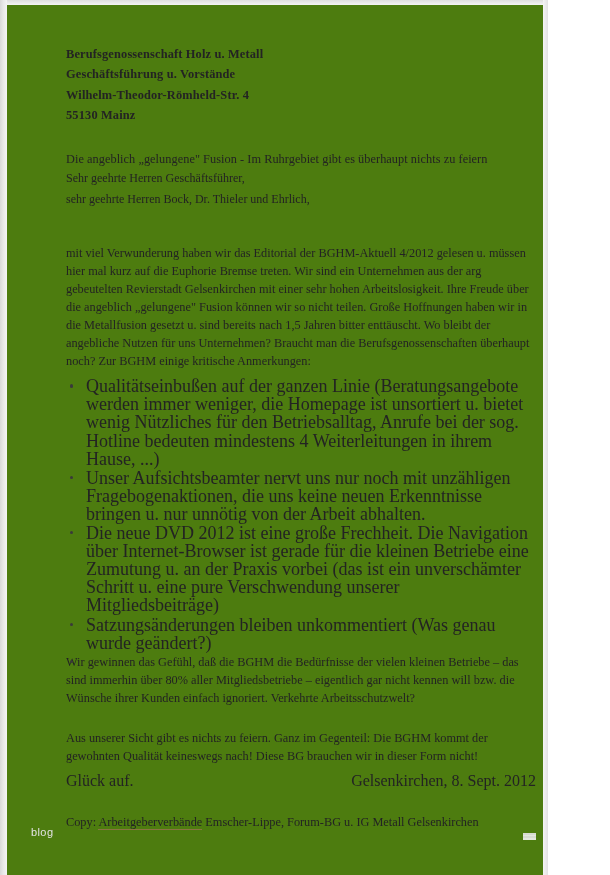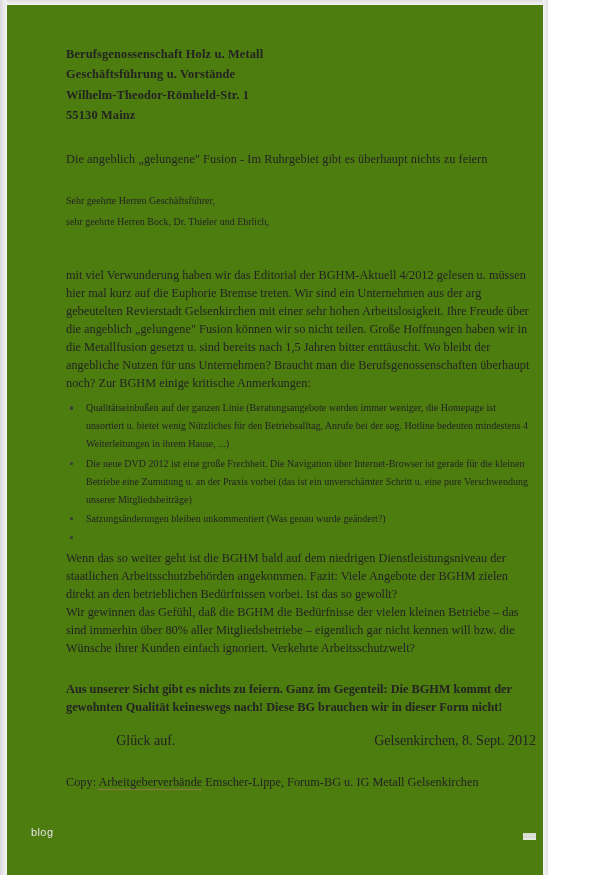--- a/index.html
+++ b/index.html
@@ -57,63 +57,62 @@
   .addr-line { white-space: pre; }
 
   .subject {
     margin-top: 24px;
     font-size: 12.3px;
     line-height: 18px;
     letter-spacing: 0.05px;
   }
 
   .salutation {
-    margin-top: 22px;
-    font-size: 10px;
+    font-size: 12px;
     line-height: 21.5px;
   }
 
   .para {
     font-size: 12.3px;
     line-height: 18.1px;
     text-align: left;
   }
   .para.body-first { margin-top: 33px; }
 
   ul.bullets {
     list-style: none;
     margin: 7px 0 0 0;
     padding: 0;
   }
   ul.bullets li {
     position: relative;
     padding-left: 20px;
     margin-bottom: 1px;
-    font-size: 10px;
+    font-size: 18px;
     line-height: 18.1px;
   }
   ul.bullets li .bullet-dot {
     position: absolute;
     left: 4px;
     top: 7px;
     width: 3.4px;
     height: 3.4px;
     border-radius: 50%;
     background: #3a3a3a;
   }
 
   .para.close-a { margin-top: 21px; }
   .para.close-b { margin-top: 0px; }
-  .para.close-c { margin-top: 22px; font-weight: bold; }
+  .para.close-c { margin-top: 22px; }
 
   .signature-row {
-    margin-top: 16px;
+    margin-top: 7px;
     display: flex;
-    justify-content: flex-end;
-    font-size: 14px;
+    justify-content: space-between;
+    font-size: 16px;
     line-height: 18px;
   }
   .sig-left { width: 258px; }
   .sig-right { white-space: nowrap; }
 
   .copy-line {
     margin-top: 23px;
     font-size: 12.3px;
     line-height: 18px;
   }
@@ -154,52 +153,55 @@
 
   <div class="scan-edge-top"></div>
   <div class="scan-edge-left"></div>
   <div class="scan-edge-right"></div>
 
   <div class="content">
 
     <div class="addr-block">
       <div class="addr-line">Berufsgenossenschaft Holz u. Metall</div>
       <div class="addr-line">Geschäftsführung u. Vorstände</div>
-      <div class="addr-line">Wilhelm-Theodor-Römheld-Str. 1</div>
+      <div class="addr-line">Wilhelm-Theodor-Römheld-Str. 4</div>
       <div class="addr-line">55130 Mainz</div>
     </div>
 
     <div class="subject">Die angeblich „gelungene" Fusion - Im Ruhrgebiet gibt es überhaupt nichts zu feiern</div>
 
     <div class="salutation">
       <div>Sehr geehrte Herren Geschäftsführer,</div>
       <div>sehr geehrte Herren Bock, Dr. Thieler und Ehrlich,</div>
     </div>
 
     <div class="para body-first">mit viel Verwunderung haben wir das Editorial der BGHM-Aktuell 4/2012 gelesen u. müssen hier mal kurz auf die Euphorie Bremse treten. Wir sind ein Unternehmen aus der arg gebeutelten Revierstadt Gelsenkirchen mit einer sehr hohen Arbeitslosigkeit. Ihre Freude über die angeblich „gelungene" Fusion können wir so nicht teilen. Große Hoffnungen haben wir in die Metallfusion gesetzt u. sind bereits nach 1,5 Jahren bitter enttäuscht. Wo bleibt der angebliche Nutzen für uns Unternehmen? Braucht man die Berufsgenossenschaften überhaupt noch? Zur BGHM einige kritische Anmerkungen:</div>
 
     <ul class="bullets">
       <li>
         <span class="bullet-dot"></span>
         <span>Qualitätseinbußen auf der ganzen Linie (Beratungsangebote werden immer weniger, die Homepage ist unsortiert u. bietet wenig Nützliches für den Betriebsalltag, Anrufe bei der sog. Hotline bedeuten mindestens 4 Weiterleitungen in ihrem Hause, ...)</span>
       </li>
       <li>
         <span class="bullet-dot"></span>
+        <span>Unser Aufsichtsbeamter nervt uns nur noch mit unzähligen Fragebogenaktionen, die uns keine neuen Erkenntnisse bringen u. nur unnötig von der Arbeit abhalten.</span>
+      </li>
+      <li>
+        <span class="bullet-dot"></span>
         <span>Die neue DVD 2012 ist eine große Frechheit. Die Navigation über Internet-Browser ist gerade für die kleinen Betriebe eine Zumutung u. an der Praxis vorbei (das ist ein unverschämter Schritt u. eine pure Verschwendung unserer Mitgliedsbeiträge)</span>
       </li>
       <li>
         <span class="bullet-dot"></span>
         <span>Satzungsänderungen bleiben unkommentiert (Was genau wurde geändert?)</span>
       </li>
       <li>
         <span class="bullet-dot"></span>
       </li>
     </ul>
 
-    <div class="para close-a">Wenn das so weiter geht  ist die BGHM bald auf dem niedrigen Dienstleistungsniveau der staatlichen Arbeitsschutzbehörden angekommen. Fazit: Viele Angebote der BGHM zielen direkt an den betrieblichen Bedürfnissen vorbei. Ist das so gewollt?</div>
     <div class="para close-b">Wir gewinnen das Gefühl,  daß die BGHM die Bedürfnisse der vielen kleinen Betriebe – das sind immerhin über 80% aller Mitgliedsbetriebe – eigentlich gar nicht kennen will bzw. die Wünsche ihrer Kunden einfach ignoriert. Verkehrte Arbeitsschutzwelt?</div>
     <div class="para close-c">Aus unserer Sicht gibt es nichts zu feiern. Ganz im Gegenteil: Die BGHM kommt der gewohnten Qualität keineswegs nach! Diese BG brauchen wir in dieser Form nicht!</div>
 
     <div class="signature-row">
       <div class="sig-left">Glück auf.</div>
       <div class="sig-right">Gelsenkirchen, 8. Sept. 2012</div>
     </div>
 
     <div class="copy-line">
       <span>Copy: </span><span class="spell-underline">Arbeitgeberverbände</span><span> Emscher-Lippe, Forum-BG u. IG Metall Gelsenkirchen</span>

